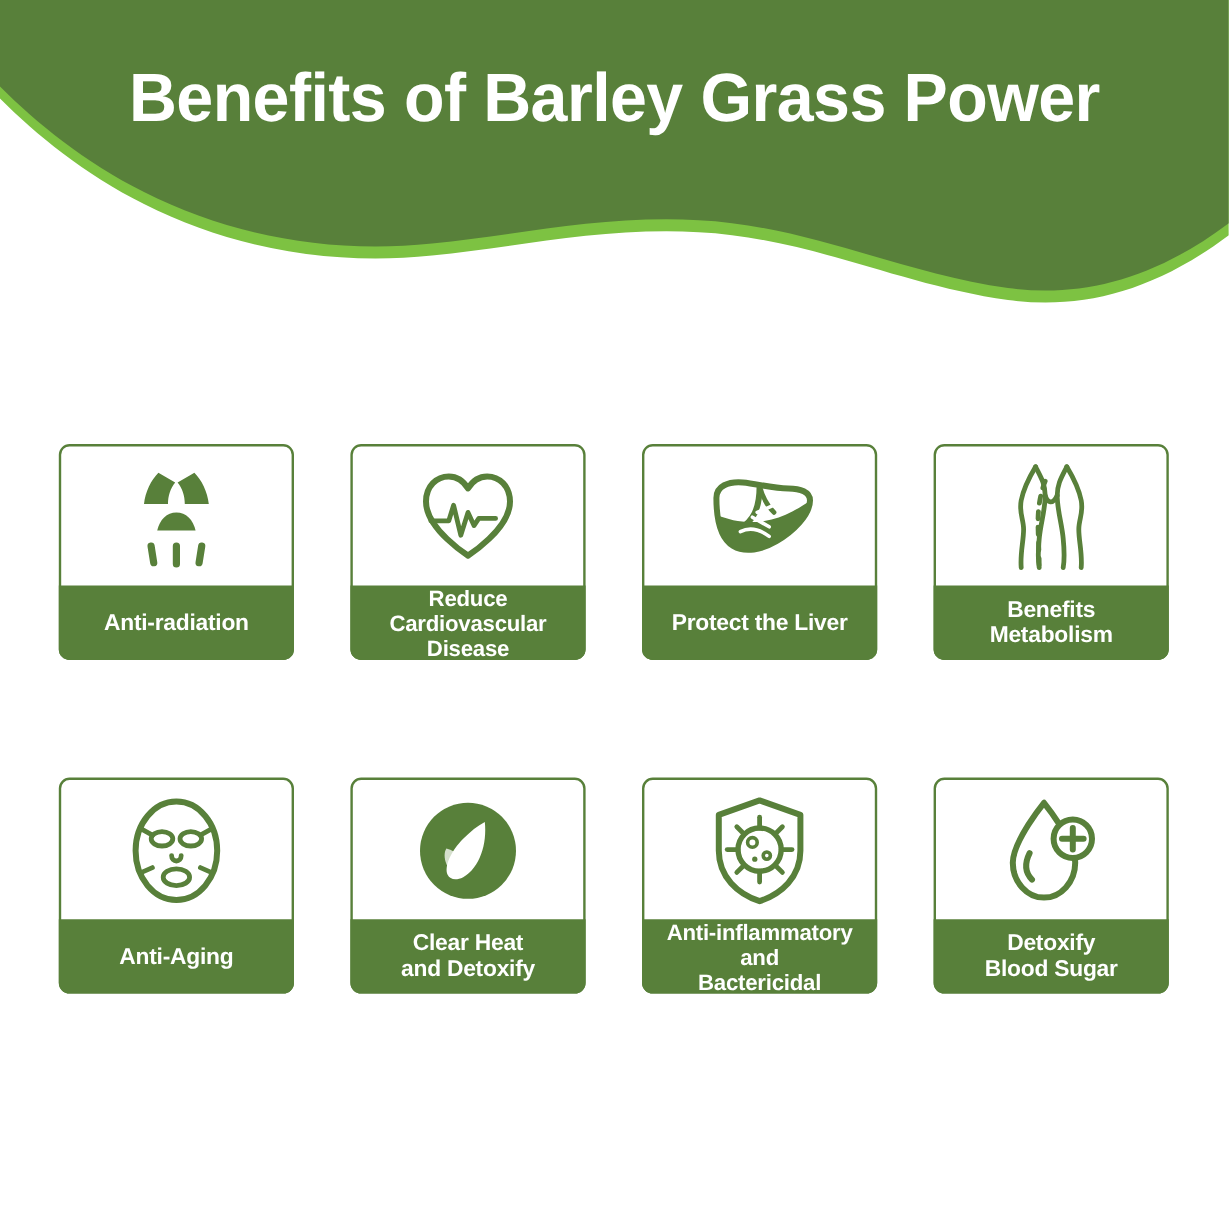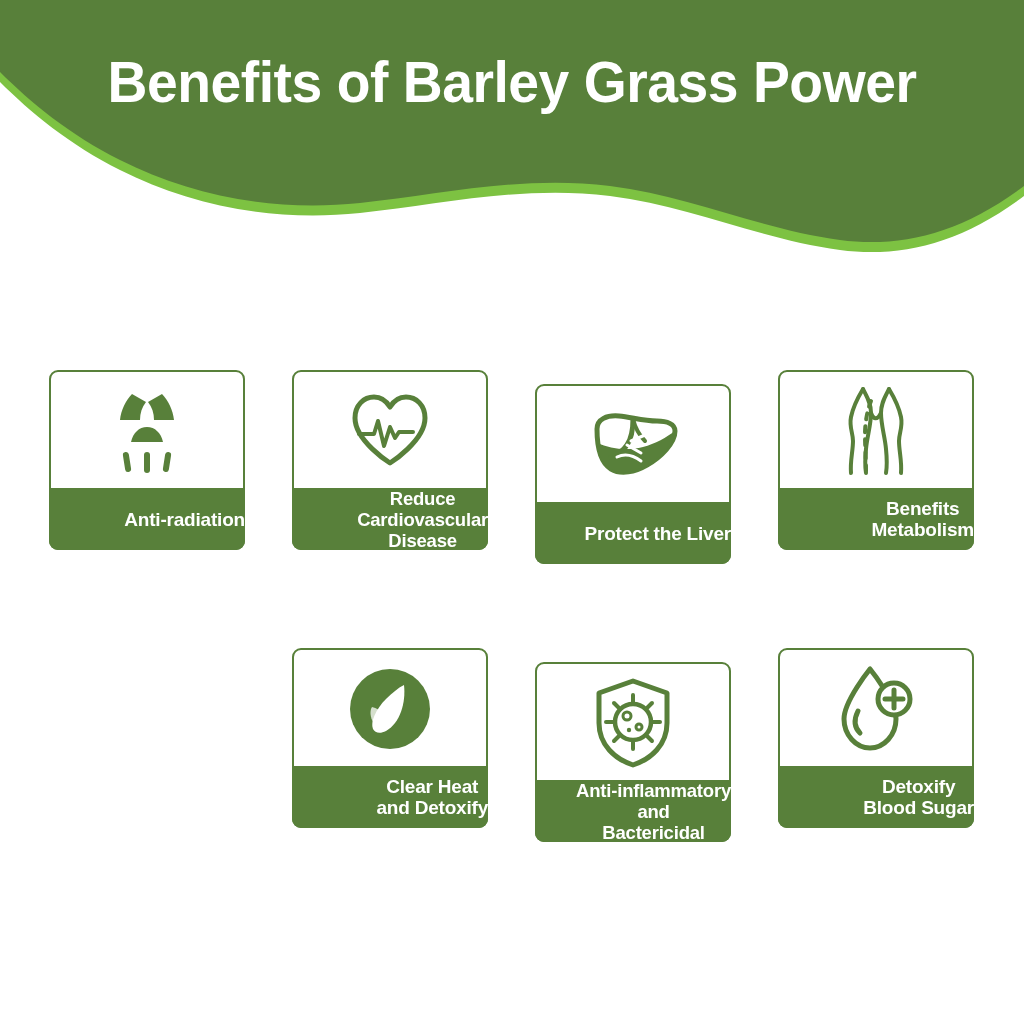--- a/index.html
+++ b/index.html
@@ -67,21 +67,21 @@
     width: 196px;
     height: 180px;
     border: 2px solid #58803a;
     border-radius: 9px;
     box-sizing: border-box;
     background: #ffffff;
     overflow: visible;
   }
   .benefit-card.col-0 { left: 0px; }
   .benefit-card.col-1 { left: 243px; }
-  .benefit-card.col-2 { left: 486px; margin-top: 14px; }
+  .benefit-card.col-2 { left: 486px; }
   .benefit-card.col-3 { left: 729px; }
 
   .card-icon-area {
     position: absolute;
     left: 0;
     top: 0;
     width: 100%;
     height: 118px;
     display: flex;
     align-items: center;
@@ -95,21 +95,21 @@
     position: absolute;
     left: -2px;
     bottom: -2px;
     width: 196px;
     height: 62px;
     background: #58803a;
     border-bottom-left-radius: 9px;
     border-bottom-right-radius: 9px;
     display: flex;
     align-items: center;
-    justify-content: flex-end;
+    justify-content: center;
   }
   .card-label {
     color: #ffffff;
     font-family: "Liberation Sans", sans-serif;
     font-weight: bold;
     font-size: 19px;
     line-height: 21px;
     text-align: center;
     white-space: pre;
     letter-spacing: -0.2px;
@@ -205,20 +205,35 @@
       </div>
       <div class="card-label-band">
         <div class="card-label">Benefits
 Metabolism</div>
       </div>
     </div>
   </div>
 
   <div class="benefit-row" id="benefit-row-2">
 
+    <div class="benefit-card col-0">
+      <div class="card-icon-area">
+        <svg width="84" height="92" viewBox="0 0 84 92">
+          <ellipse cx="42" cy="46" rx="34" ry="41" fill="none" stroke="#58803a" stroke-width="5"></ellipse>
+          <ellipse cx="30" cy="36" rx="9" ry="6" fill="none" stroke="#58803a" stroke-width="4"></ellipse>
+          <ellipse cx="54" cy="36" rx="9" ry="6" fill="none" stroke="#58803a" stroke-width="4"></ellipse>
+          <path d="M38,50 C38,56 46,56 46,50" fill="none" stroke="#58803a" stroke-width="4" stroke-linecap="round"></path>
+          <ellipse cx="42" cy="68" rx="11" ry="7" fill="none" stroke="#58803a" stroke-width="4"></ellipse>
+          <path d="M13,28 L22,33 M71,28 L62,33 M13,64 L22,60 M71,64 L62,60" stroke="#58803a" stroke-width="4" stroke-linecap="round"></path>
+        </svg>
+      </div>
+      <div class="card-label-band">
+        <div class="card-label">Anti-Aging</div>
+      </div>
+    </div>
 
     <div class="benefit-card col-2">
       <div class="card-icon-area">
         <svg width="84" height="92" viewBox="0 0 84 92">
           <path d="M42,4 L76,16 L76,46 C76,68 60,82 42,88 C24,82 8,68 8,46 L8,16 Z" fill="none" stroke="#58803a" stroke-width="5" stroke-linejoin="round"></path>
           <circle cx="42" cy="45" r="18" fill="none" stroke="#58803a" stroke-width="4.5"></circle>
           <g stroke="#58803a" stroke-width="4" stroke-linecap="round">
             <line x1="42" y1="27" x2="42" y2="18"></line>
             <line x1="42" y1="63" x2="42" y2="72"></line>
             <line x1="24" y1="45" x2="15" y2="45"></line>

